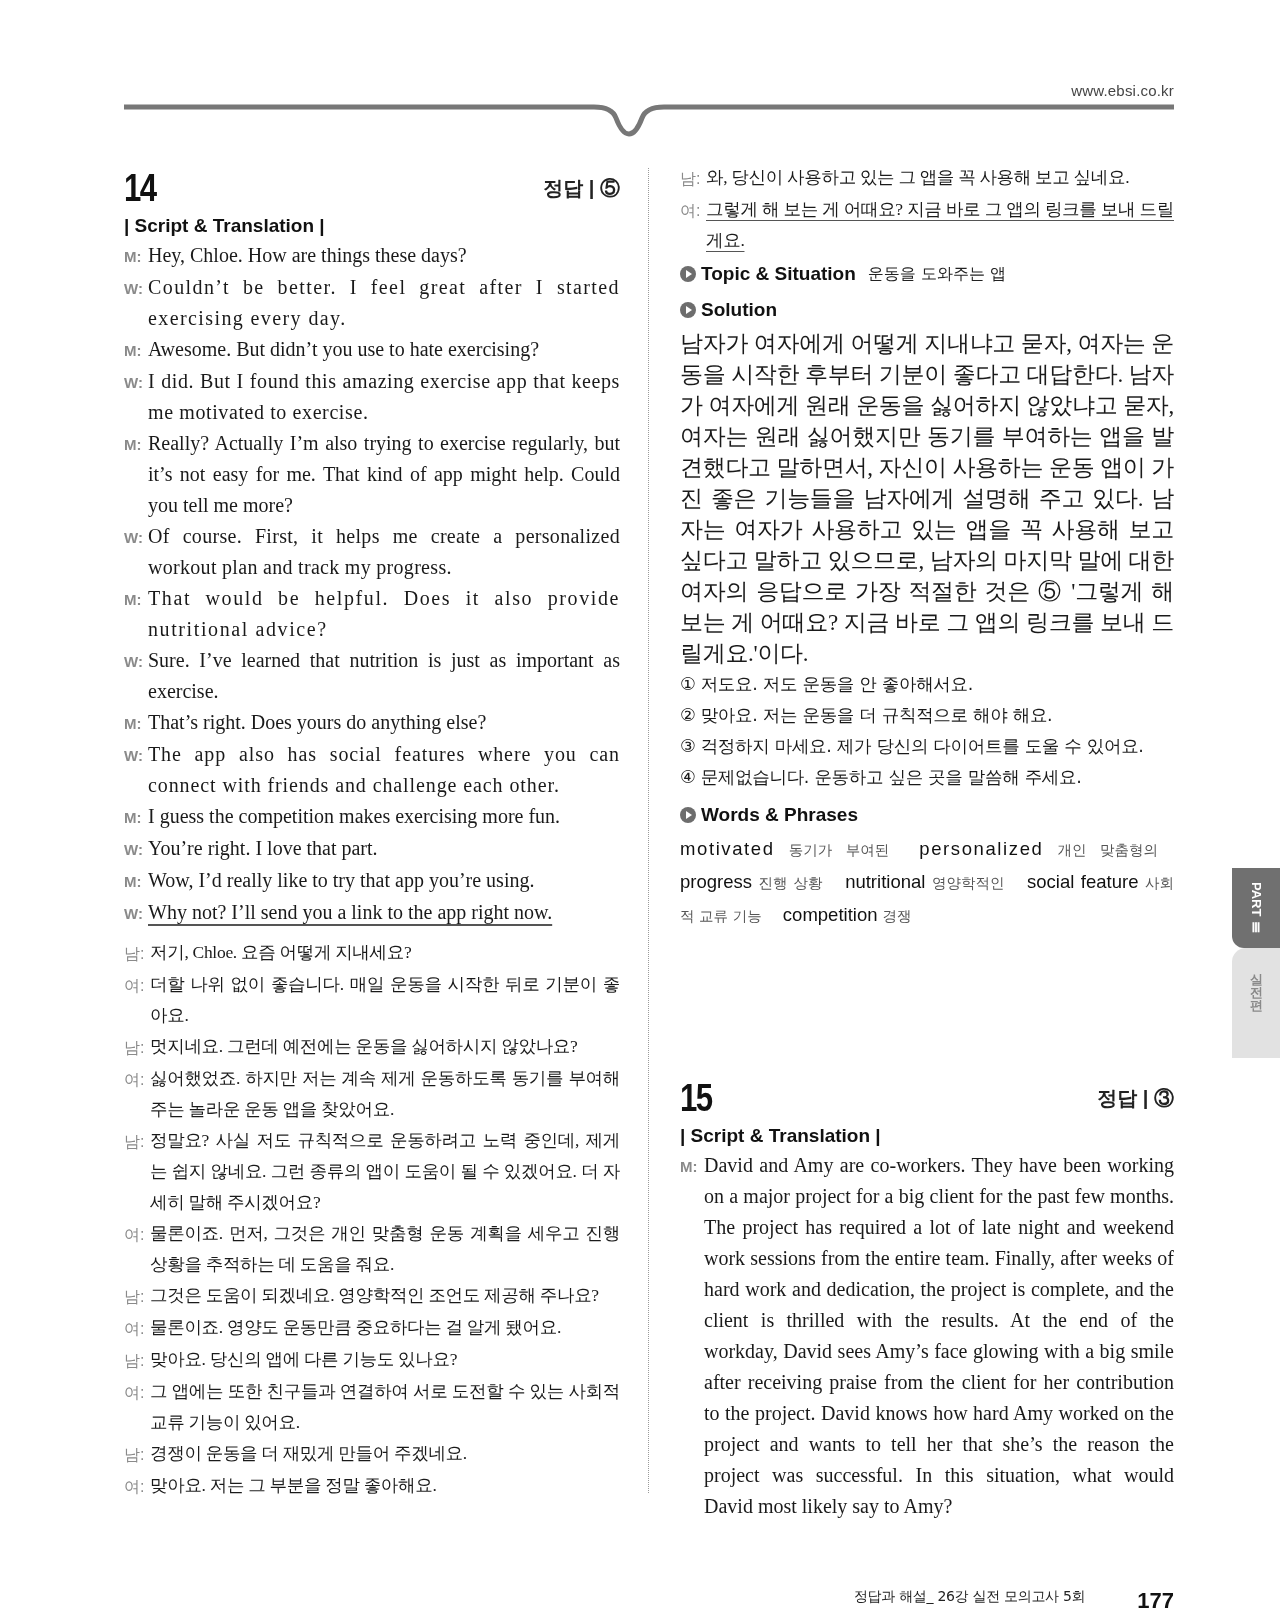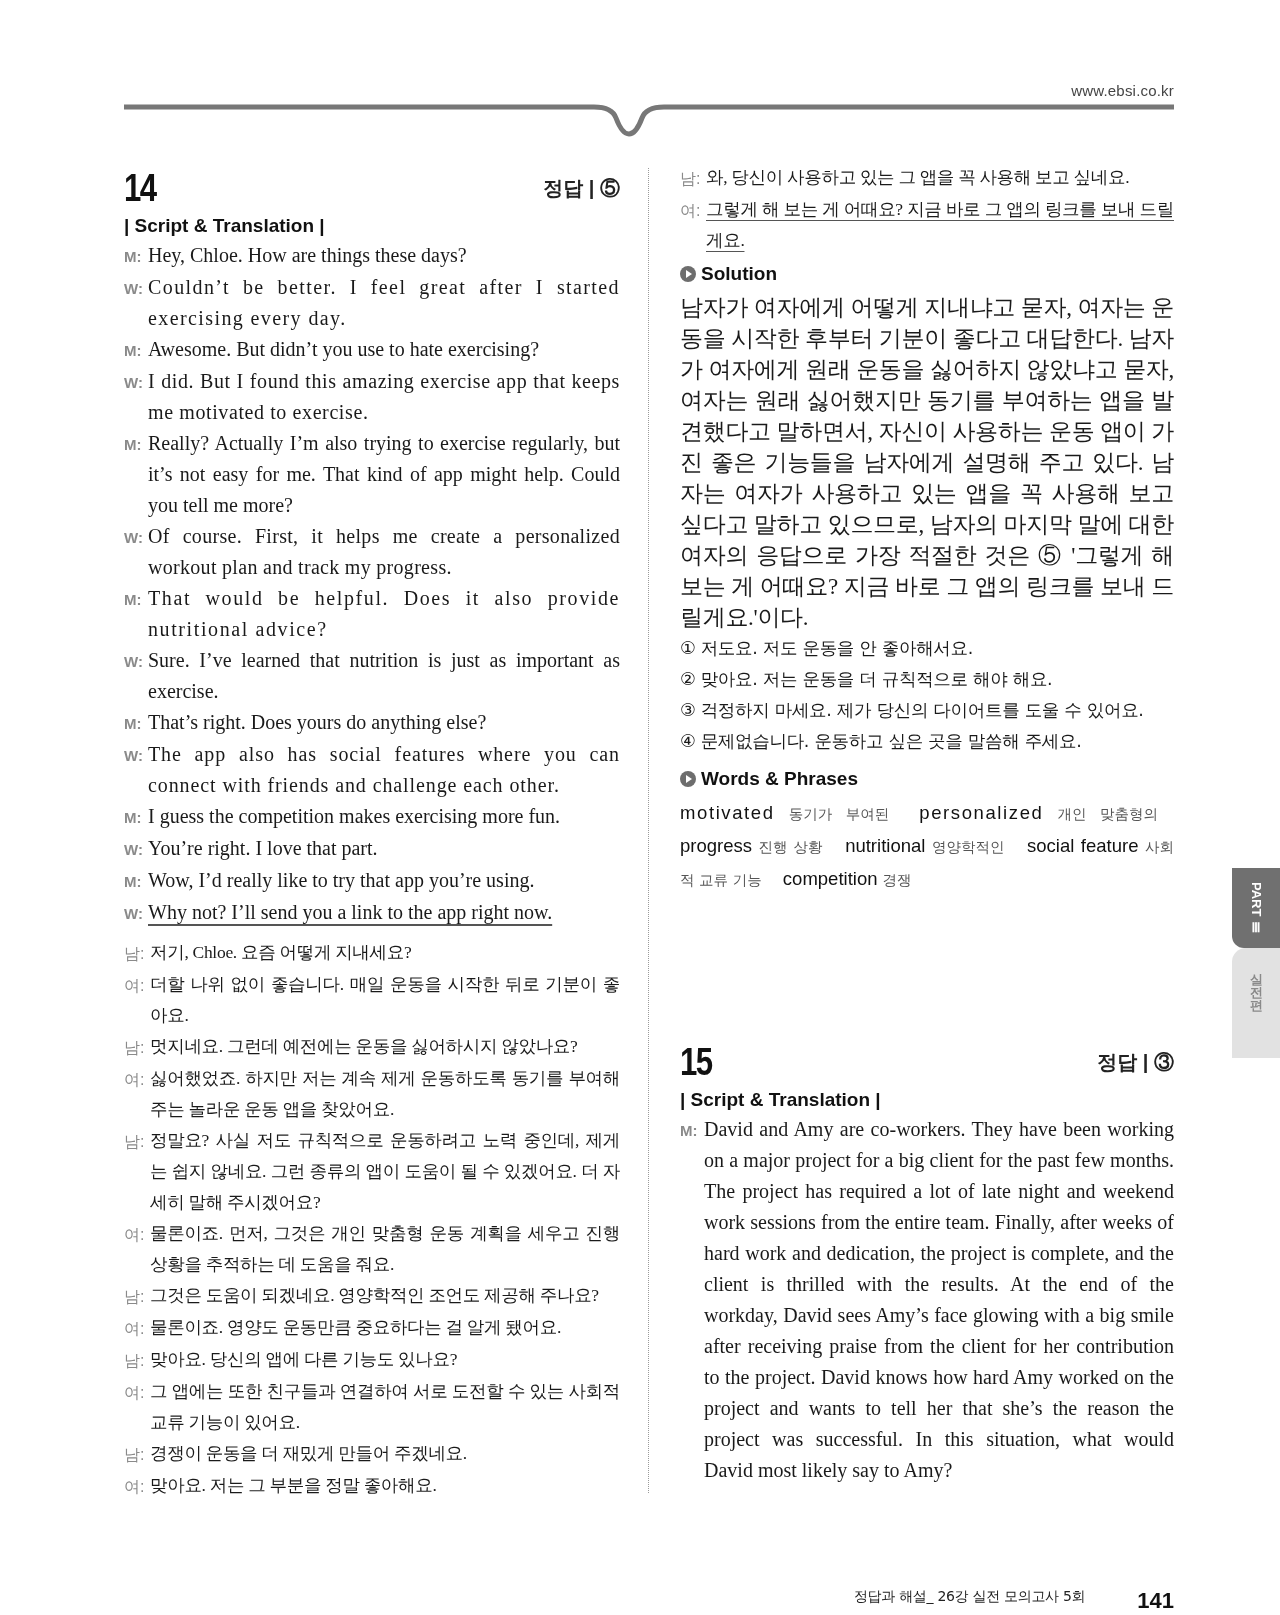--- a/index.html
+++ b/index.html
@@ -187,20 +187,25 @@
     <div class="line">
         <span class="spk kr">남:</span>
         <span class="txt kr">와, 당신이 사용하고 있는 그 앱을 꼭 사용해 보고 싶네요.</span>
       </div>
     <div class="line">
         <span class="spk kr">여:</span>
         <span class="txt kr"><span class="ul">그렇게 해 보는 게 어때요? 지금 바로 그 앱의 링크를 보내 드릴게요.</span></span>
       </div>
   </div>
 
+  <div class="bullet-head">
+    <span class="bullet-icon"></span>
+    <span>Topic &amp; Situation</span>
+    <span class="bullet-sub">운동을 도와주는 앱</span>
+  </div>
 
   <div class="bullet-head">
     <span class="bullet-icon"></span>
     <span>Solution</span>
   </div>
   <div class="para-kr">남자가 여자에게 어떻게 지내냐고 묻자, 여자는 운동을 시작한 후부터 기분이 좋다고 대답한다. 남자가 여자에게 원래 운동을 싫어하지 않았냐고 묻자, 여자는 원래 싫어했지만 동기를 부여하는 앱을 발견했다고 말하면서, 자신이 사용하는 운동 앱이 가진 좋은 기능들을 남자에게 설명해 주고 있다. 남자는 여자가 사용하고 있는 앱을 꼭 사용해 보고 싶다고 말하고 있으므로, 남자의 마지막 말에 대한 여자의 응답으로 가장 적절한 것은 ⑤ '그렇게 해 보는 게 어때요? 지금 바로 그 앱의 링크를 보내 드릴게요.'이다.</div>
   <div>
     <div class="opt">① 저도요. 저도 운동을 안 좋아해서요.</div>
     <div class="opt">② 맞아요. 저는 운동을 더 규칙적으로 해야 해요.</div>
     <div class="opt">③ 걱정하지 마세요. 제가 당신의 다이어트를 도울 수 있어요.</div>
@@ -241,14 +246,14 @@
 
 <div class="side-tab side-tab-part">
   <span>PART Ⅲ</span>
 </div>
 <div class="side-tab side-tab-sub">
   <span>실전편</span>
 </div>
 
 <div class="footer">
   <span class="footer-text">정답과 해설_ 26강 실전 모의고사 5회</span>
-  <span class="footer-page">141</span>
+  <span class="footer-page">177</span>
 </div>
 
 </body></html>

